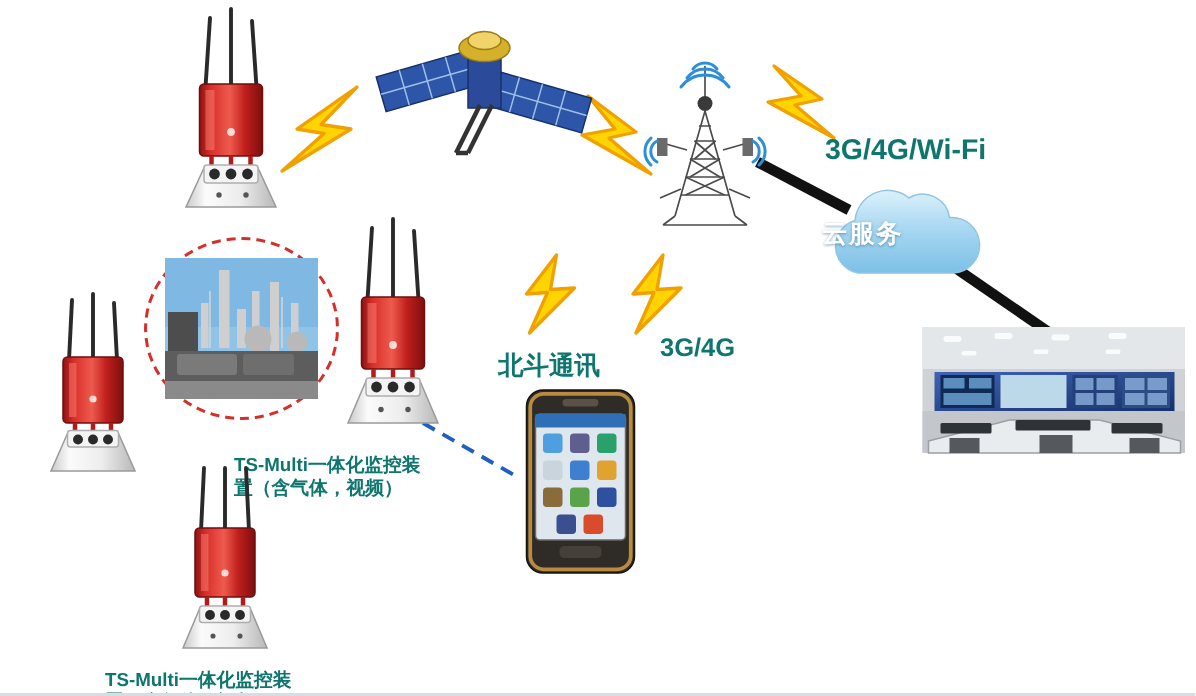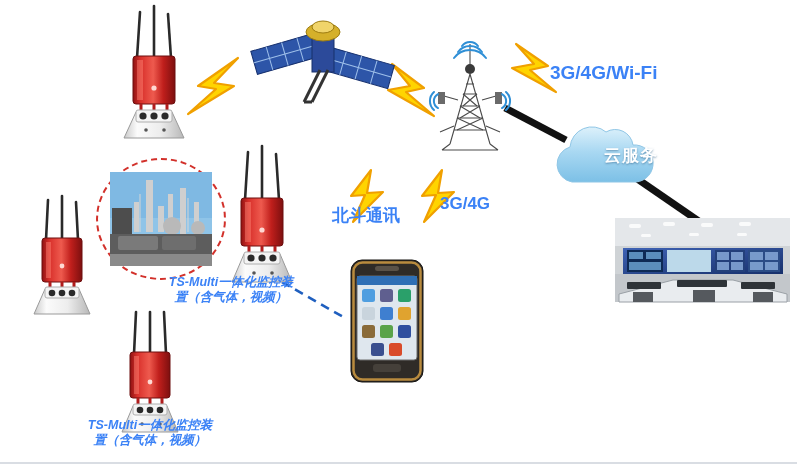--- a/index.html
+++ b/index.html
@@ -1,24 +1,24 @@
 <!DOCTYPE html>
 <html><head>
 <meta charset="utf-8">
 <style>
   html,body{margin:0;padding:0;background:#fff;}
   body{width:797px;height:464px;position:relative;overflow:hidden;
        font-family:"Liberation Sans","DejaVu Sans",sans-serif;}
   #stage{position:absolute;left:0;top:0;width:797px;height:464px;background:#ffffff;}
-  .lbl{position:absolute;color:#3b82f6;font-weight:bold;line-height:1.18;white-space:pre-line;}
+  .lbl{position:absolute;color:#0f766e;font-weight:bold;line-height:1.18;white-space:pre-line;margin-top:28px;}
   .lbl.sm{font-size:12.5px;}
   .lbl.md{font-size:15px;}
   .lbl.lg{font-size:17px;}
   .lbl.xl{font-size:19px;}
-  .ctr{text-align:center;font-style:italic;}
+  .ctr{}
   .node{position:absolute;}
   svg{display:block;overflow:visible;}
   #bottom-rule{position:absolute;left:0;bottom:0;width:797px;height:2px;background:#d9dde3;}
 </style>
 </head>
 <body>
 
 <div id="stage">
 
   <svg style="position:absolute;left:0;top:0;" width="797" height="464">
@@ -126,21 +126,21 @@
       <path d="M14,70 a12,12 0 0 0 0,18" transform="translate(-8,0)"></path>
       <path d="M66,72 a8,8 0 0 1 0,14" transform="translate(8,0)"></path>
       <path d="M70,70 a12,12 0 0 1 0,18" transform="translate(8,0)"></path>
     </g>
   </svg>
 
   <div class="node" style="left:548px;top:122px;width:110px;height:70px;">
     <svg width="110" height="70">
       <path d="M24,60 a18,18 0 0 1 -2,-35 a22,22 0 0 1 36,-15 a18,18 0 0 1 27,13 a17,17 0 0 1 3,37 Z" fill="url(#cloudGrad)" stroke="#8fc6e6" stroke-width="1"></path>
     </svg>
-    <div style="position:absolute;left:0;top:22px;width:110px;text-align:right;
+    <div style="position:absolute;left:0;top:22px;width:110px;text-align:left;
                 color:#fff;font-size:17px;font-weight:bold;letter-spacing:1px;
                 text-shadow:0 1px 2px rgba(40,90,130,.55);">云服务</div>
   </div>
 
   <svg class="node" style="left:110px;top:4px;" width="84" height="136">
     <g stroke="#2a2a2a" stroke-width="2.6" stroke-linecap="round">
       <line x1="30" y1="8" x2="27" y2="54"></line>
         <line x1="44" y1="2" x2="44" y2="52"></line>
       <line x1="58" y1="10" x2="61" y2="54"></line>
     </g>

